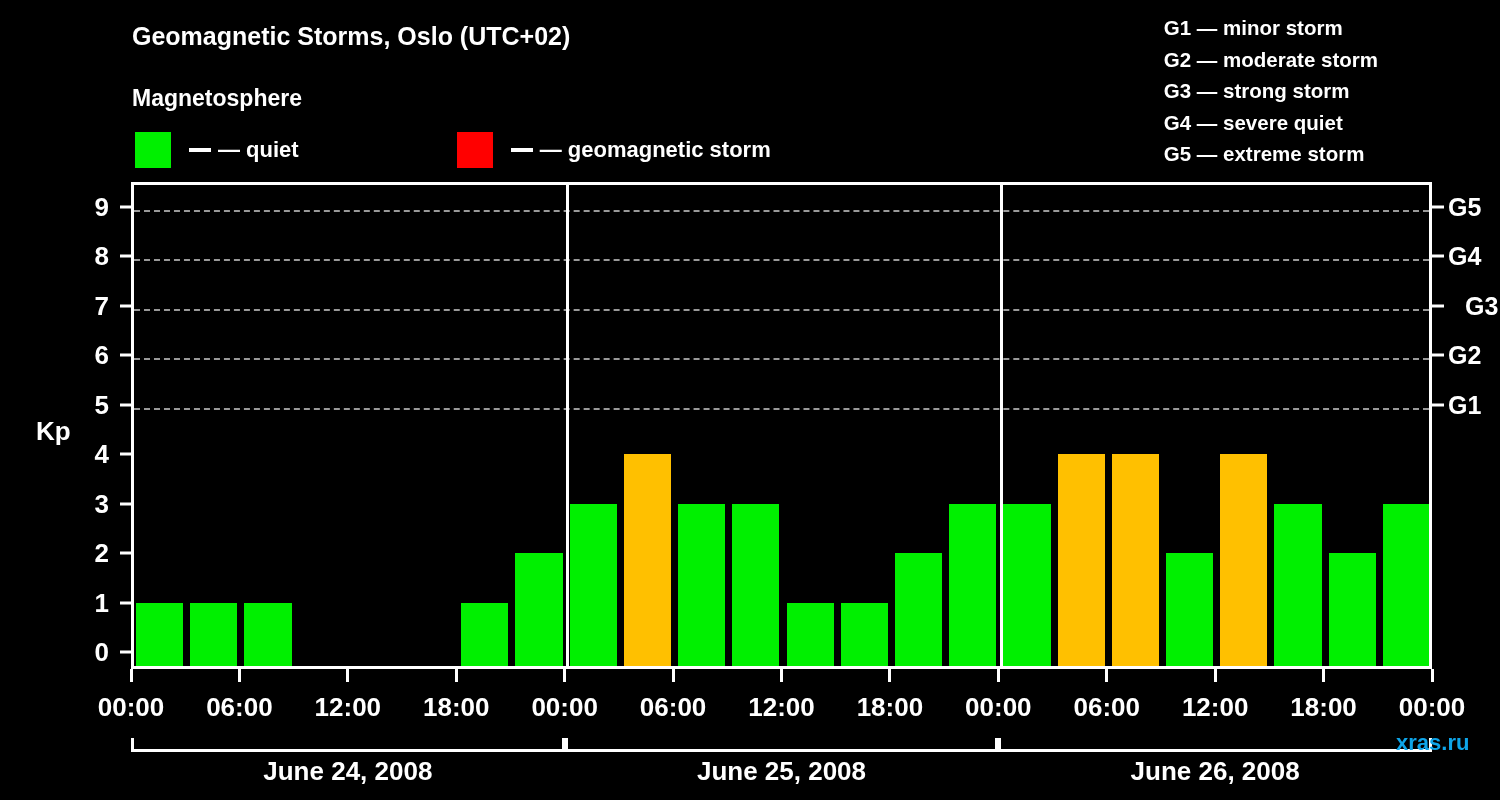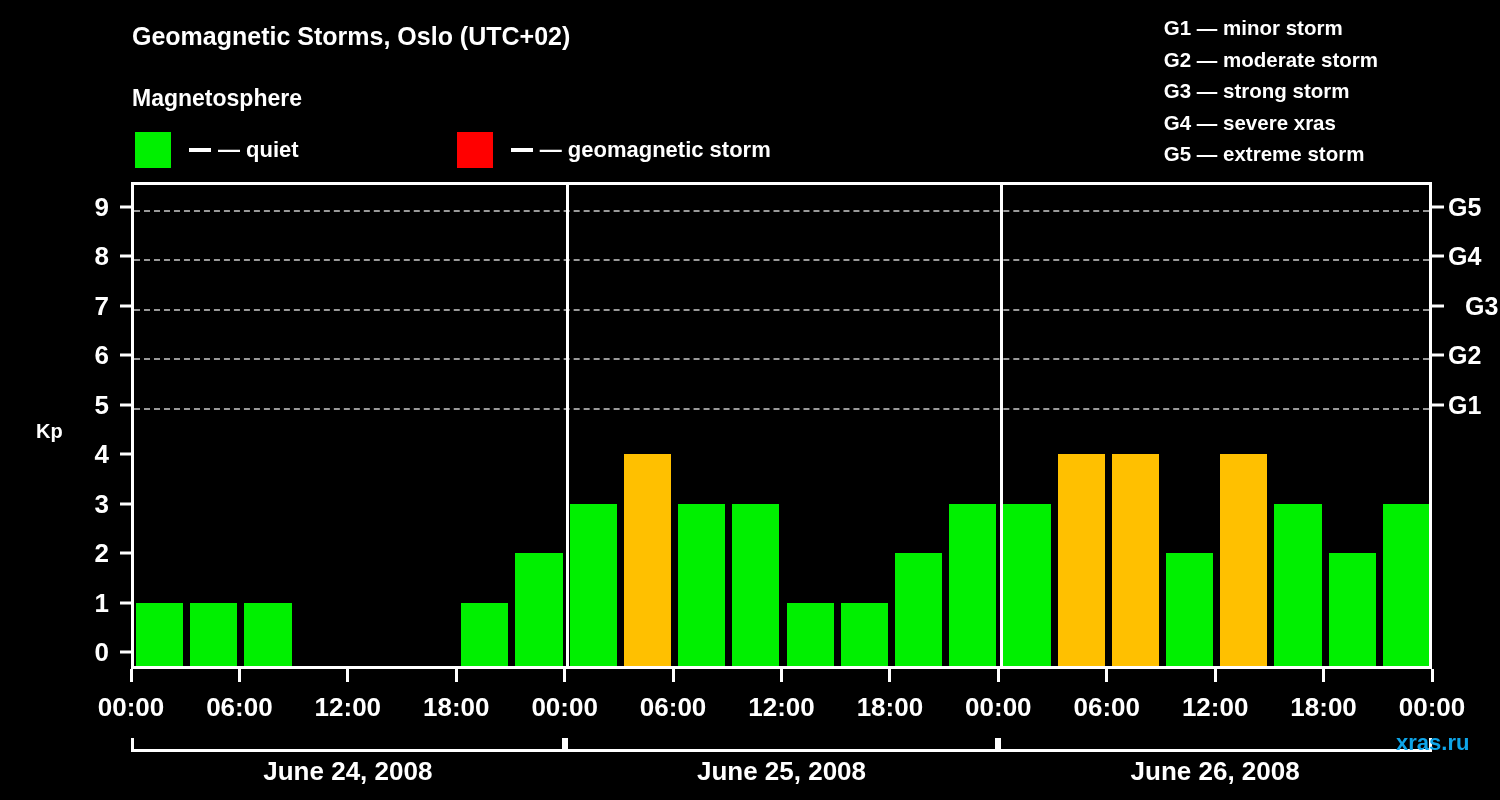--- a/index.html
+++ b/index.html
@@ -146,21 +146,21 @@
     position: absolute;
     width: 11px;
     height: 3px;
     background: #ffffff;
     transform: translateY(-50%);
   }
   .y-axis-title {
     position: absolute;
     left: 36px;
     top: 431px;
-    font-size: 20px;
+    font-size: 26px;
     font-weight: bold;
     transform: translateY(-50%);
   }
   .gtick-label {
     position: absolute;
     left: 1448px;
     font-size: 25px;
     font-weight: bold;
     transform: translateY(-50%);
     white-space: nowrap;
@@ -241,21 +241,21 @@
       <span class="legend-swatch" style="background:#FF0000"></span>
       <span class="legend-dash"></span>
       <span class="legend-text">— geomagnetic storm</span>
     </div>
   </div>
 
   <div class="gscale">
     <div class="gscale-line">G1 — minor storm</div>
     <div class="gscale-line">G2 — moderate storm</div>
     <div class="gscale-line">G3 — strong storm</div>
-    <div class="gscale-line">G4 — severe xras</div>
+    <div class="gscale-line">G4 — severe quiet</div>
     <div class="gscale-line">G5 — extreme storm</div>
   </div>
 
   <div class="y-axis-title">Kp</div>
 
   <div class="plot" id="plot">
       <div class="gridline" style="top: 222.5px;"></div>
       <div class="gridline" style="top: 173px;"></div>
       <div class="gridline" style="top: 123.5px;"></div>
       <div class="gridline" style="top: 74px;"></div>

